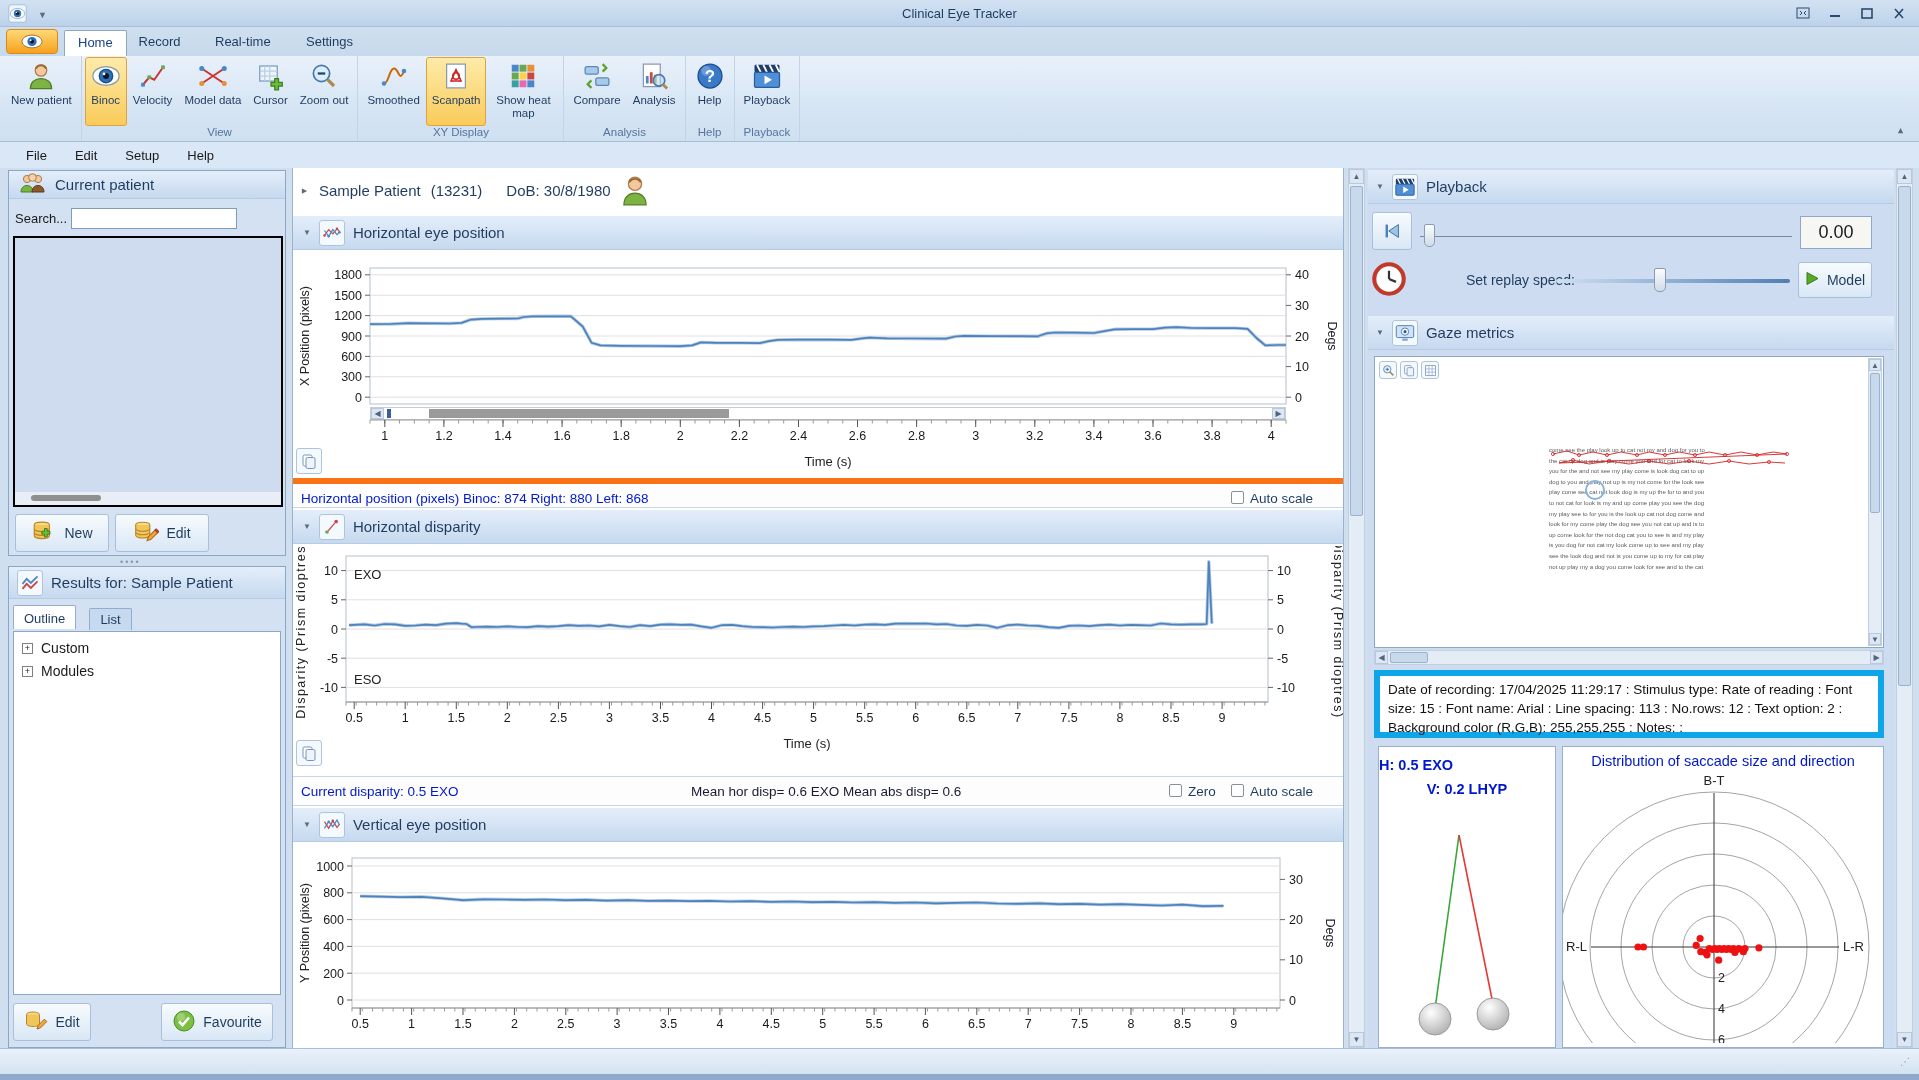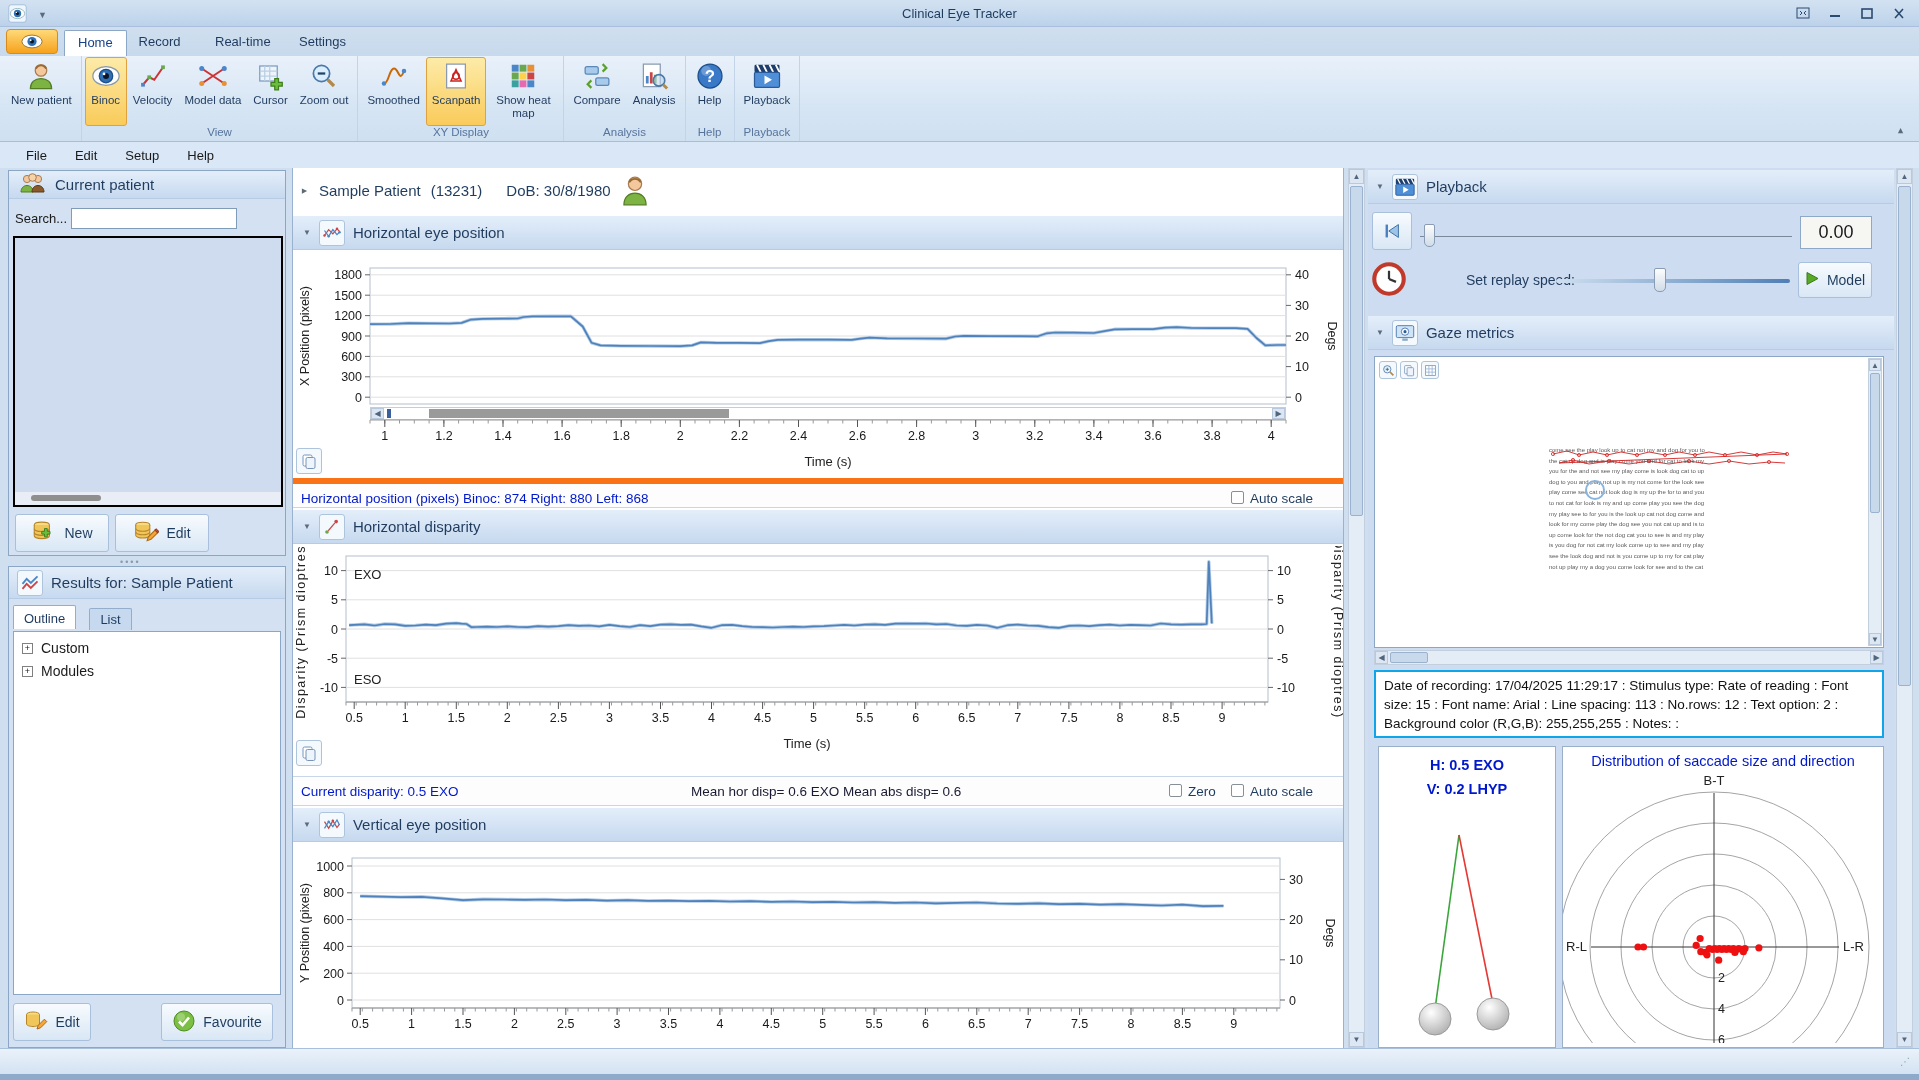--- a/index.html
+++ b/index.html
@@ -79,21 +79,21 @@
           <ellipse cx="12" cy="8" rx="11" ry="7" fill="#fdfdfd" stroke="#8a7038"></ellipse>
           <circle cx="12" cy="8" r="5" fill="#2e6fb5"></circle>
           <circle cx="12" cy="8" r="2.2" fill="#0b1624"></circle>
           <circle cx="10.5" cy="6.6" r="1" fill="#fff"></circle>
         </svg>
     </div>
     <div id="ribbon-tabs">
         <div class="rtab sel" style="left: 64px;">Home</div>
         <div class="rtab" style="left: 125.6px;">Record</div>
         <div class="rtab" style="left: 202px;">Real-time</div>
-        <div class="rtab" style="left: 286px;">Settings</div>
+        <div class="rtab" style="left: 293px;">Settings</div>
       </div>
   </div>
 
   <div class="abs ribbon" id="ribbon-groups" style="padding-left: 2px;">
       <div class="rgroup">
         <div class="rgbtns">
           <div class="rbtn">
             <span><svg width="30" height="30" viewBox="0 0 24 24">
                 <circle cx="12" cy="7.5" r="4.6" fill="#f3c89d" stroke="#a97c4f"></circle>
                 <path d="M7.6 5c1-2.8 8-2.8 8.8 0 .4 1.3-.8 1.8-1.3.9-1.8-2.2-4.4-2.2-6.2 0-.5.9-1.7.4-1.3-.9z" fill="#9a6a32"></path>
@@ -551,24 +551,24 @@
       <div class="thumb" style="left:1px;top:14px;width:10px;height:140px"></div>
       <div class="arrowbtn" style="left:0;bottom:0;width:12px;height:12px">▼</div>
     </div>
   </div>
   <div class="abs scrollv" style="left:1374px;top:650px;width:510px;height:15px">
     <div class="arrowbtn" style="left:0;top:0;width:13px;height:13px">◀</div>
     <div class="thumb" style="left:15px;top:1px;width:38px;height:11px"></div>
     <div class="arrowbtn" style="right:0;top:0;width:13px;height:13px">▶</div>
   </div>
 
-  <div class="abs" style="left:1374px;top:670px;width:510px;height:68px;background:#fff;border:2px solid #0ea5e9;padding:4px 8px;font-size:13.5px;line-height:19px;color:#111">Date of recording: 17/04/2025 11:29:17 : Stimulus type: Rate of reading : Font size: 15 : Font name: Arial : Line spacing: 113 : No.rows: 12 : Text option: 2 : Background color (R,G,B): 255,255,255 : Notes:  :</div>
+  <div class="abs" style="left:1374px;top:670px;width:510px;height:68px;background:#fff;border:6px solid #0ea5e9;padding:4px 8px;font-size:13.5px;line-height:19px;color:#111">Date of recording: 17/04/2025 11:29:17 : Stimulus type: Rate of reading : Font size: 15 : Font name: Arial : Line spacing: 113 : No.rows: 12 : Text option: 2 : Background color (R,G,B): 255,255,255 : Notes:  :</div>
 
   <div class="abs" style="left:1378px;top:746px;width:178px;height:302px;background:#fff;border:1px solid #9ab0c8">
-    <div style="text-align:center;margin-top:10px;color:#0018cc;font-size:14.5px;font-weight:bold">H: 0.5 EXO</div>
+    <div style="margin-top:10px;color:#0018cc;font-size:14.5px;font-weight:bold">H: 0.5 EXO</div>
     <div style="text-align:center;margin-top:8px;color:#0018cc;font-size:14.5px;font-weight:bold">V: 0.2 LHYP</div>
     <svg id="pendulum-svg" width="176" height="240" style="display:block">
         <defs>
           <radialGradient id="ballg" cx="38%" cy="30%" r="75%">
             <stop offset="0" stop-color="#ffffff"></stop>
             <stop offset="1" stop-color="#b0b0b0"></stop>
           </radialGradient>
         </defs>
         <line x1="80" y1="38" x2="56" y2="212" stroke="#3aa53a" stroke-width="1.6"></line>
         <line x1="80" y1="38" x2="114" y2="207" stroke="#e53935" stroke-width="1.6"></line>

